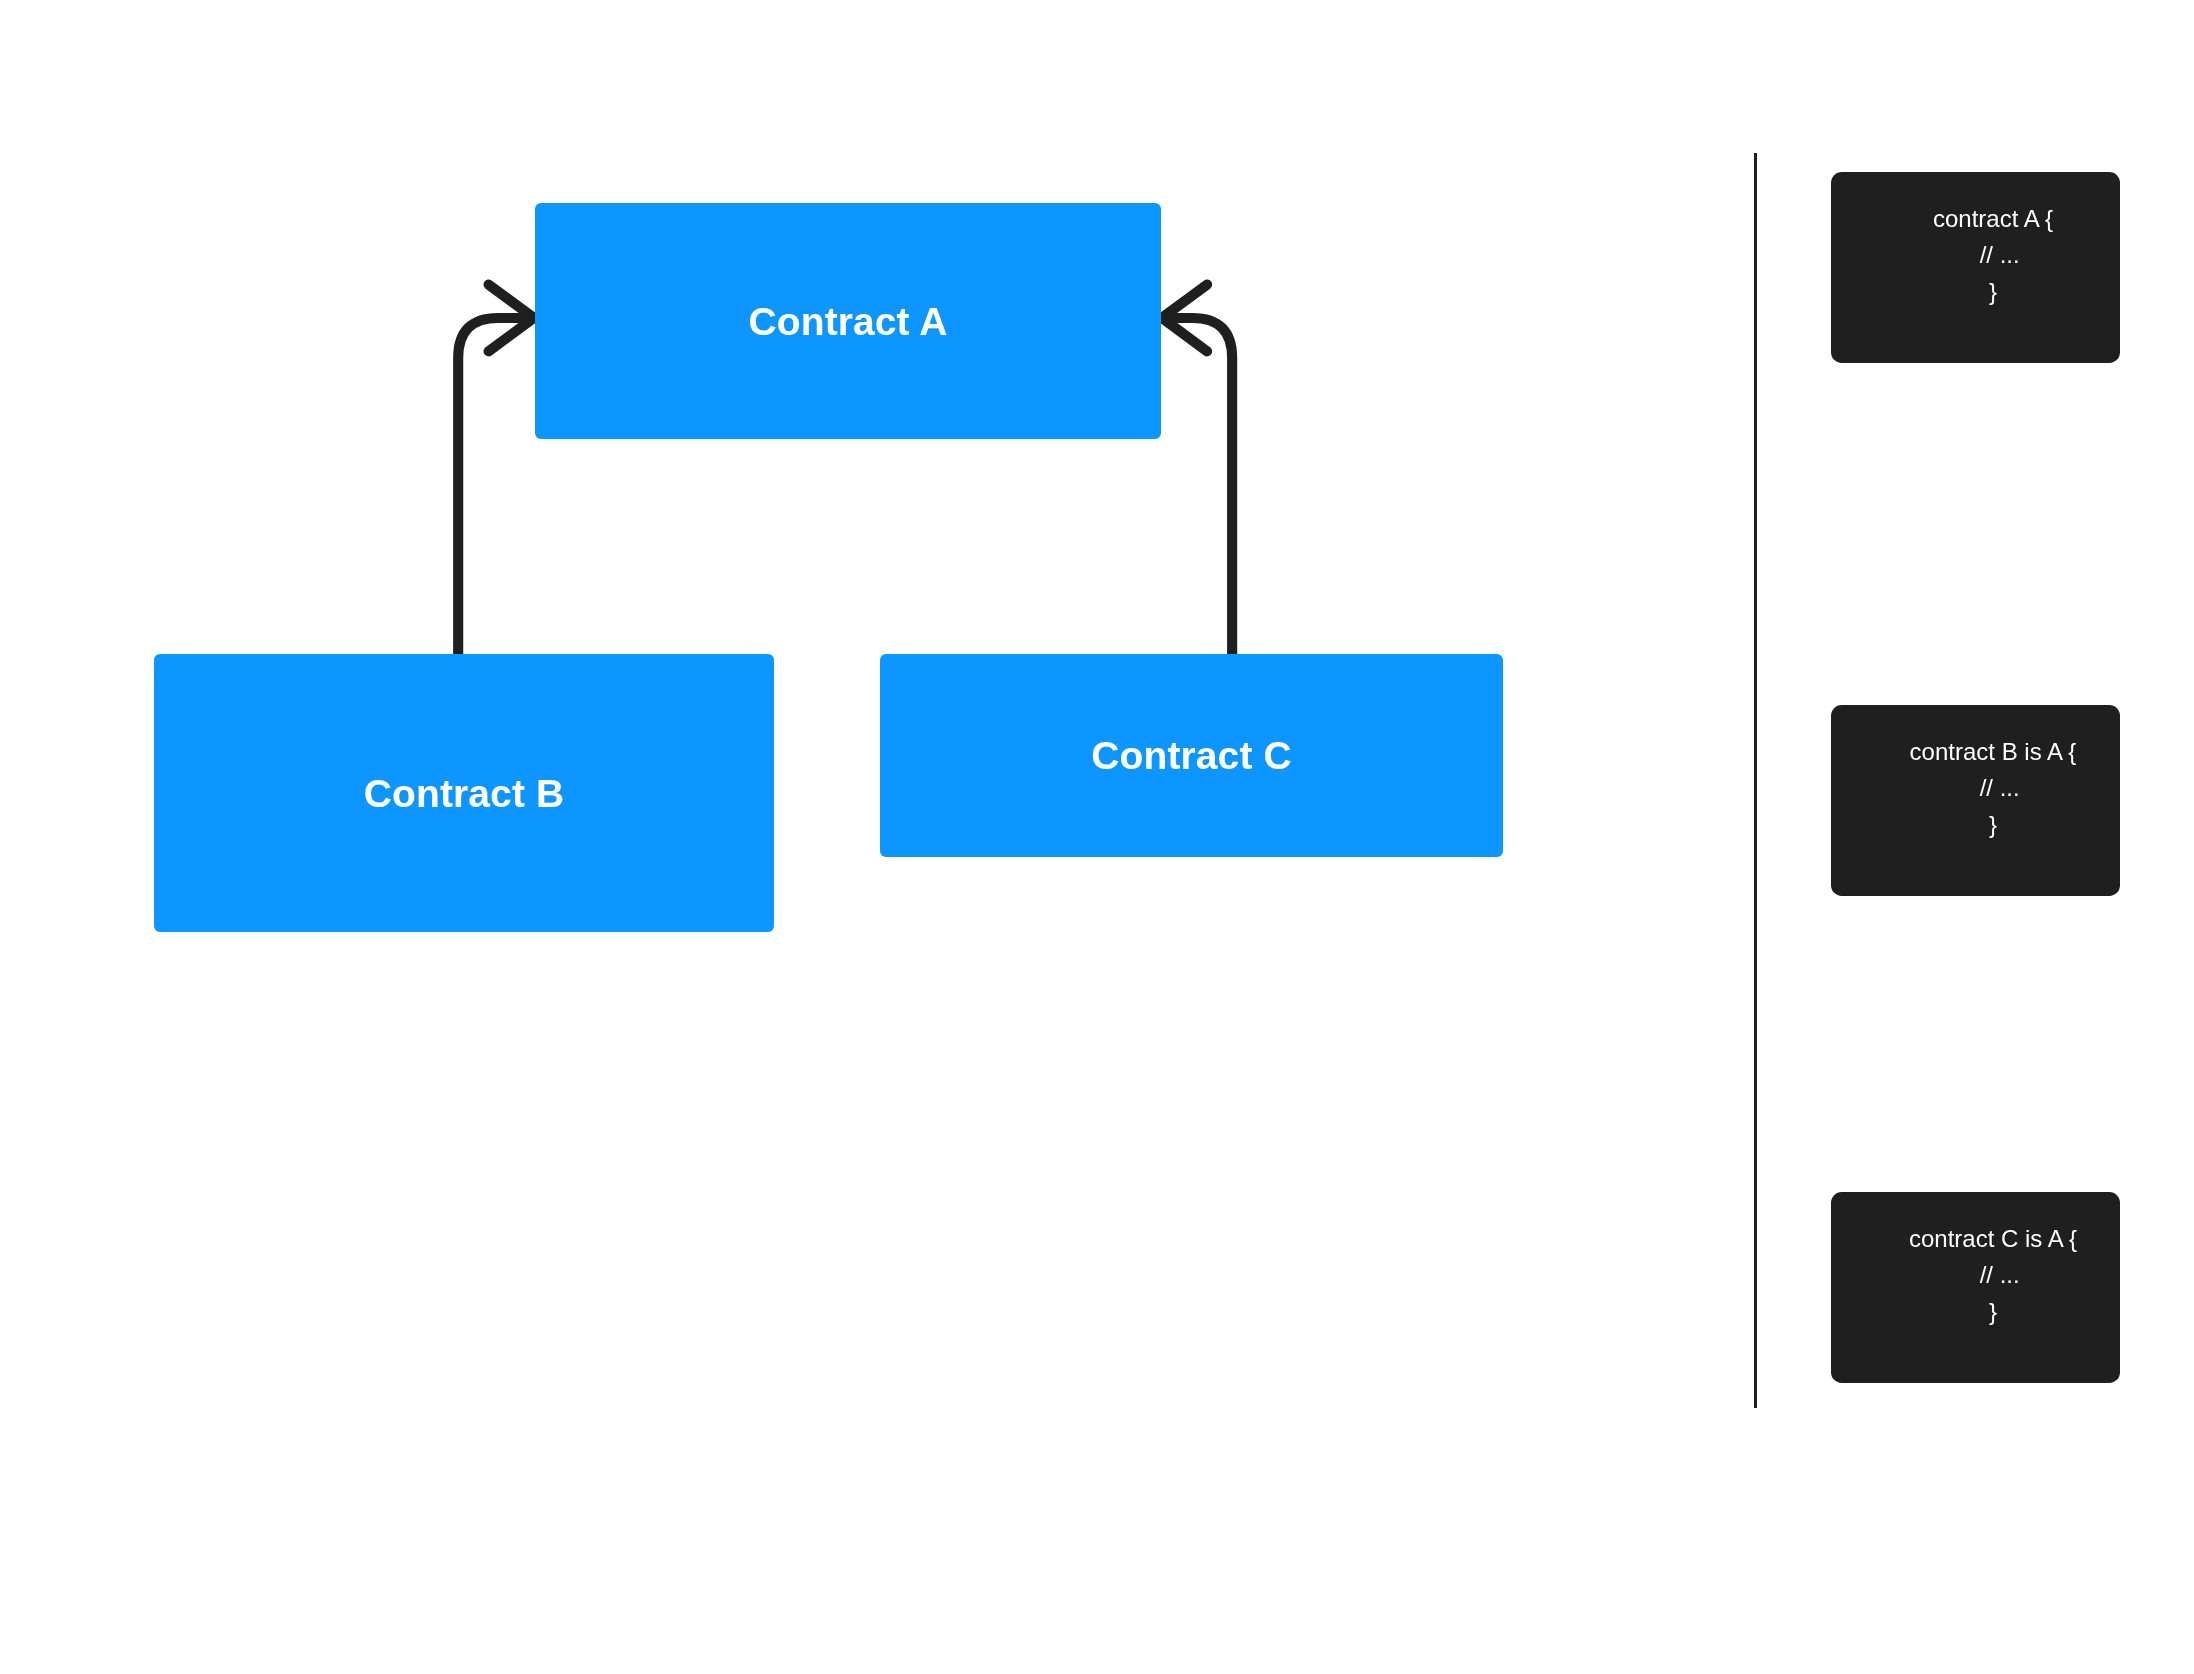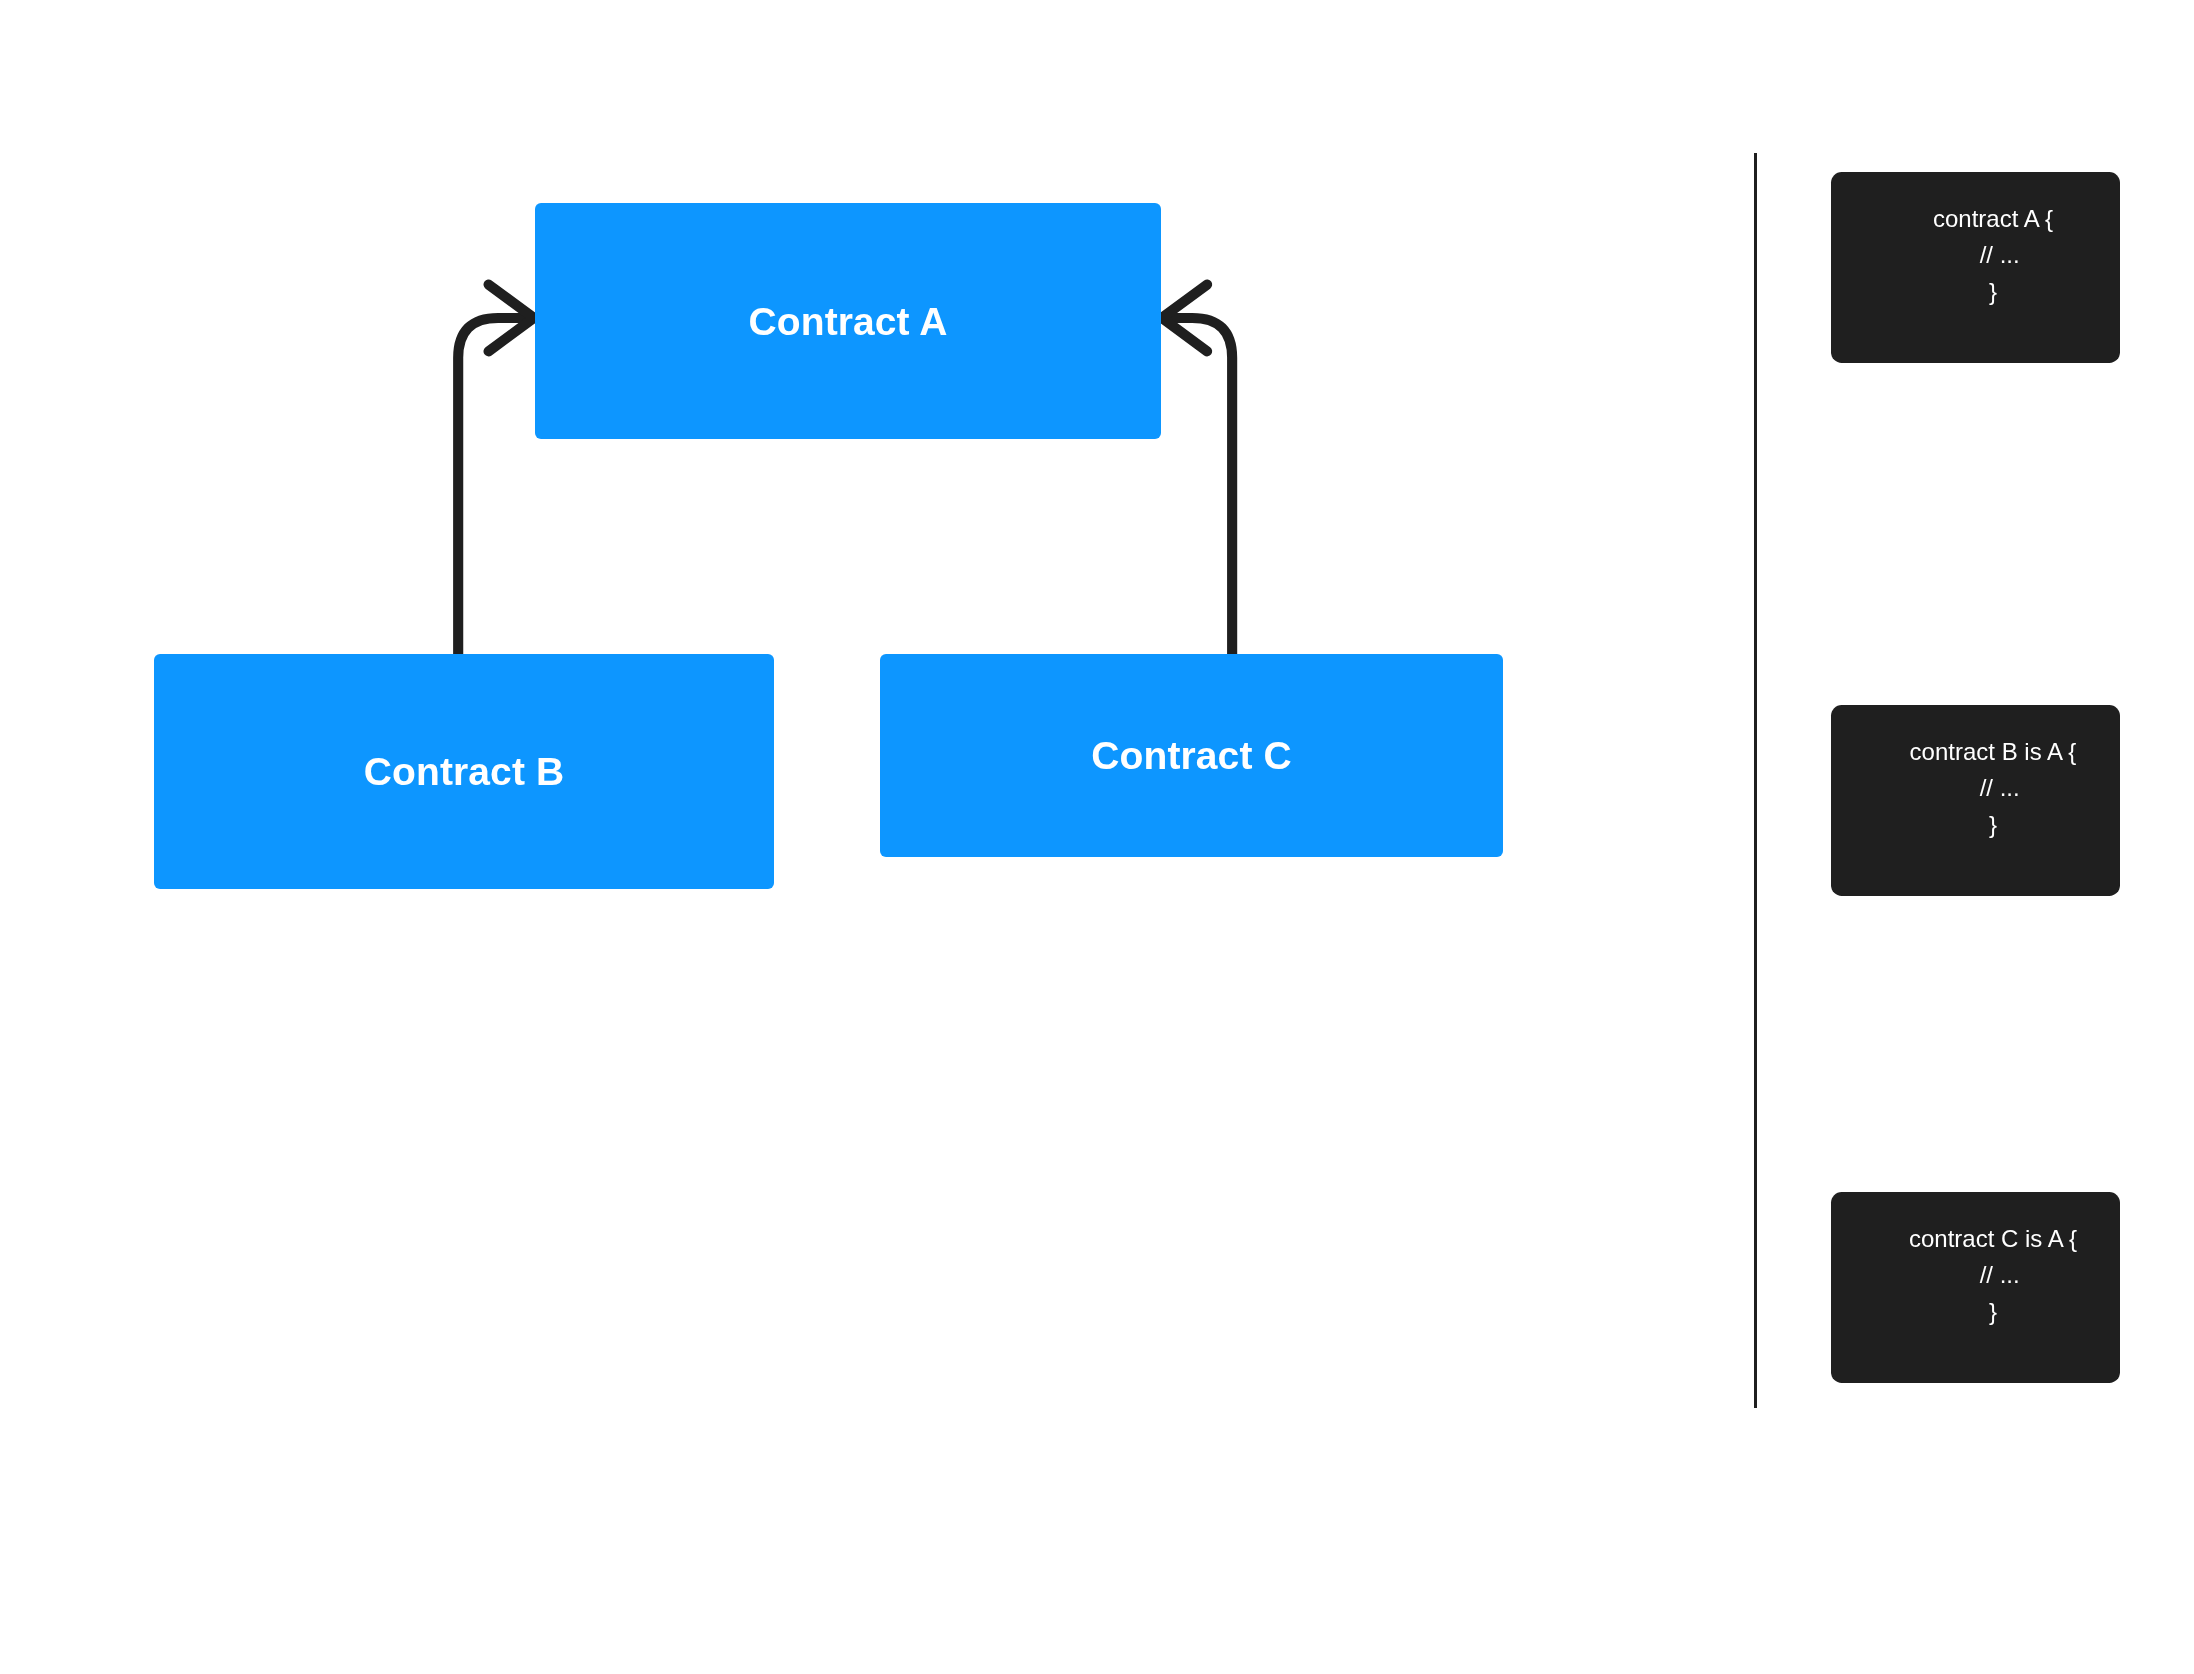--- a/index.html
+++ b/index.html
@@ -49,21 +49,21 @@
     color: #ffffff;
     font-family: "Liberation Sans", sans-serif;
     font-weight: bold;
     font-size: 39px;
     letter-spacing: 0.1px;
     line-height: 1;
     white-space: nowrap;
   }
 
   #node-contract-a { left: 535px;  top: 203px;  width: 626px; height: 236px; text-align: center; }
-  #node-contract-b { left: 154px;  top: 654px; width: 620px; height: 235px; }
+  #node-contract-b { left: 154px;  top: 654px; width: 620px; height: 278px; }
   #node-contract-c { left: 880px; top: 654px; width: 623px; height: 203px; align-items: center; }
 
   
   #code-panel {
     position: absolute;
     left: 1754px;
     top: 0;
     width: 515px;
     height: 1675px;
     text-align: center;

